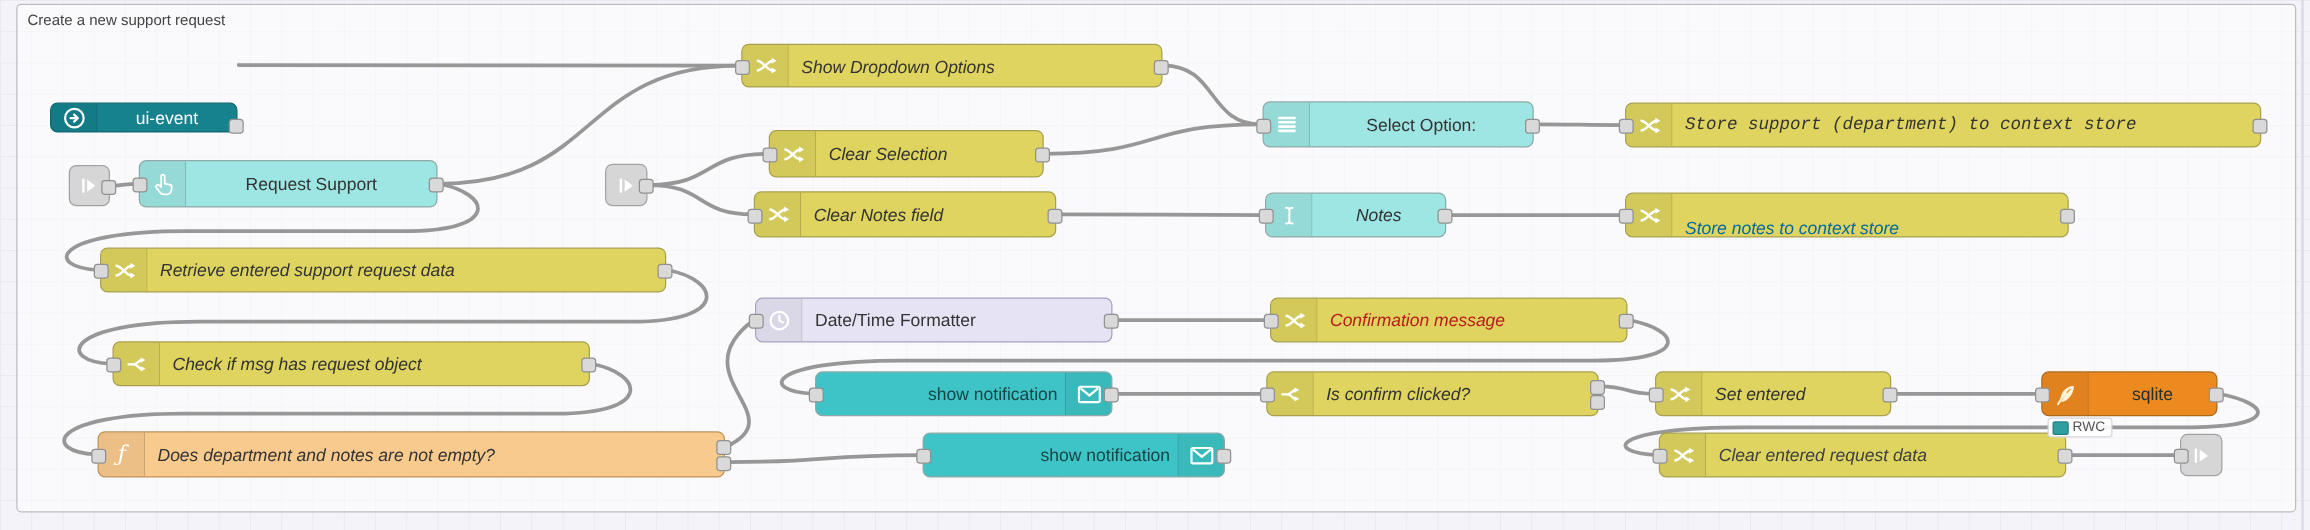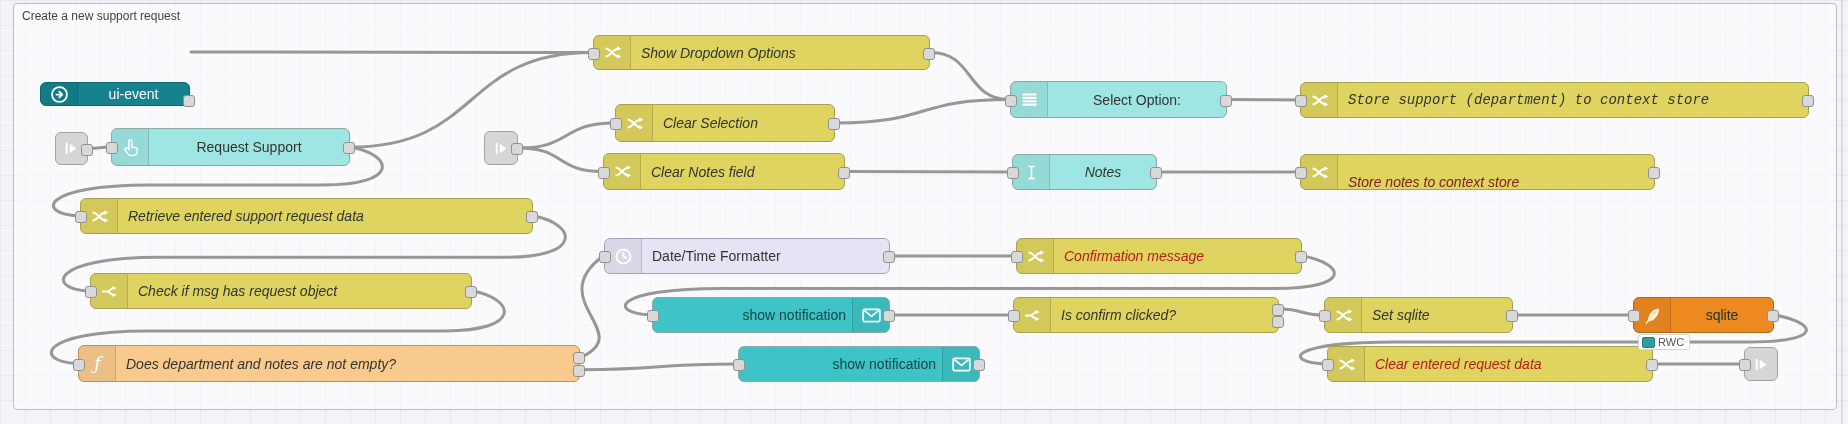--- a/index.html
+++ b/index.html
@@ -202,21 +202,21 @@
         <span class="port" style="right: -6px; top: 12px;"></span>
       </div>
       <div class="flow-node" style="left: 1300px; top: 154px; width: 355px; height: 36px; background: rgb(222, 212, 95); border-color: rgb(168, 160, 79);">
         <span class="icon-box left">
           <svg viewBox="0 0 24 24">
             <path d="M4,7.5 C10,7.5 13,16.5 19,16.5 M4,16.5 C10,16.5 13,7.5 19,7.5" fill="none" stroke="#fff" stroke-width="2.2"></path>
             <path d="M17.5,4.8 L22,7.5 L17.5,10.2 Z" fill="#fff"></path>
             <path d="M17.5,13.8 L22,16.5 L17.5,19.2 Z" fill="#fff"></path>
           </svg>
         </span>
-        <span class="node-label italic" style="color: #7f1d1d; margin-top: 20px;">Store notes to context store</span>
+        <span class="node-label italic" style="color: #0369a1; margin-top: 20px;">Store notes to context store</span>
         <span class="port" style="left: -6px; top: 12px;"></span>
         <span class="port" style="right: -6px; top: 12px;"></span>
       </div>
       <div class="flow-node" style="left: 80px; top: 198px; width: 453px; height: 36px; background: rgb(222, 212, 95); border-color: rgb(168, 160, 79);">
         <span class="icon-box left">
           <svg viewBox="0 0 24 24">
             <path d="M4,7.5 C10,7.5 13,16.5 19,16.5 M4,16.5 C10,16.5 13,7.5 19,7.5" fill="none" stroke="#fff" stroke-width="2.2"></path>
             <path d="M17.5,4.8 L22,7.5 L17.5,10.2 Z" fill="#fff"></path>
             <path d="M17.5,13.8 L22,16.5 L17.5,19.2 Z" fill="#fff"></path>
           </svg>
@@ -285,21 +285,21 @@
         <span class="port" style="right: -6px; top: 18px;"></span>
       </div>
       <div class="flow-node" style="left: 1324px; top: 297px; width: 189px; height: 36px; background: rgb(222, 212, 95); border-color: rgb(168, 160, 79);">
         <span class="icon-box left">
           <svg viewBox="0 0 24 24">
             <path d="M4,7.5 C10,7.5 13,16.5 19,16.5 M4,16.5 C10,16.5 13,7.5 19,7.5" fill="none" stroke="#fff" stroke-width="2.2"></path>
             <path d="M17.5,4.8 L22,7.5 L17.5,10.2 Z" fill="#fff"></path>
             <path d="M17.5,13.8 L22,16.5 L17.5,19.2 Z" fill="#fff"></path>
           </svg>
         </span>
-        <span class="node-label italic" style="color: rgb(51, 51, 51);">Set sqlite</span>
+        <span class="node-label italic" style="color: rgb(51, 51, 51);">Set entered</span>
         <span class="port" style="left: -6px; top: 12px;"></span>
         <span class="port" style="right: -6px; top: 12px;"></span>
       </div>
       <div class="flow-node" style="left: 1633px; top: 297px; width: 141px; height: 36px; background: rgb(236, 138, 32); border-color: rgb(169, 106, 31);">
         <span class="icon-box left">
           <svg viewBox="0 0 24 24">
             <path d="M7.5,19.5 C6,11 12,4.5 19.5,4 C19.8,11.5 13.5,18.5 8.5,18.8 Z" fill="#fdf3d8"></path>
             <path d="M7.5,18.5 C10,14 13,10 16.5,7" fill="none" stroke="#ec8a20" stroke-width="1"></path>
             <path d="M5,21 C7.5,16.5 10,13.5 12.5,11" fill="none" stroke="#fdf3d8" stroke-width="1.8" stroke-linecap="round"></path>
           </svg>
@@ -331,21 +331,21 @@
         <span class="port" style="right: -6px; top: 12px;"></span>
       </div>
       <div class="flow-node" style="left: 1327px; top: 346px; width: 326px; height: 36px; background: rgb(222, 212, 95); border-color: rgb(168, 160, 79);">
         <span class="icon-box left">
           <svg viewBox="0 0 24 24">
             <path d="M4,7.5 C10,7.5 13,16.5 19,16.5 M4,16.5 C10,16.5 13,7.5 19,7.5" fill="none" stroke="#fff" stroke-width="2.2"></path>
             <path d="M17.5,4.8 L22,7.5 L17.5,10.2 Z" fill="#fff"></path>
             <path d="M17.5,13.8 L22,16.5 L17.5,19.2 Z" fill="#fff"></path>
           </svg>
         </span>
-        <span class="node-label italic" style="color: #b91c1c;">Clear entered request data</span>
+        <span class="node-label italic" style="color: #404040;">Clear entered request data</span>
         <span class="port" style="left: -6px; top: 12px;"></span>
         <span class="port" style="right: -6px; top: 12px;"></span>
       </div>
       <div class="flow-node link-node" style="left: 1744px; top: 347px; width: 34px; height: 34px; background: rgb(214, 214, 214); border-color: rgb(163, 163, 163);">
         <span class="icon-box left">
           <svg viewBox="0 0 24 24">
             <path d="M6.5,6.5 L6.5,17.5" stroke="#fff" stroke-width="2.2" stroke-linecap="round"></path>
             <path d="M10,6.5 L17.5,12 L10,17.5 Z" fill="#fff"></path>
           </svg>
         </span>

